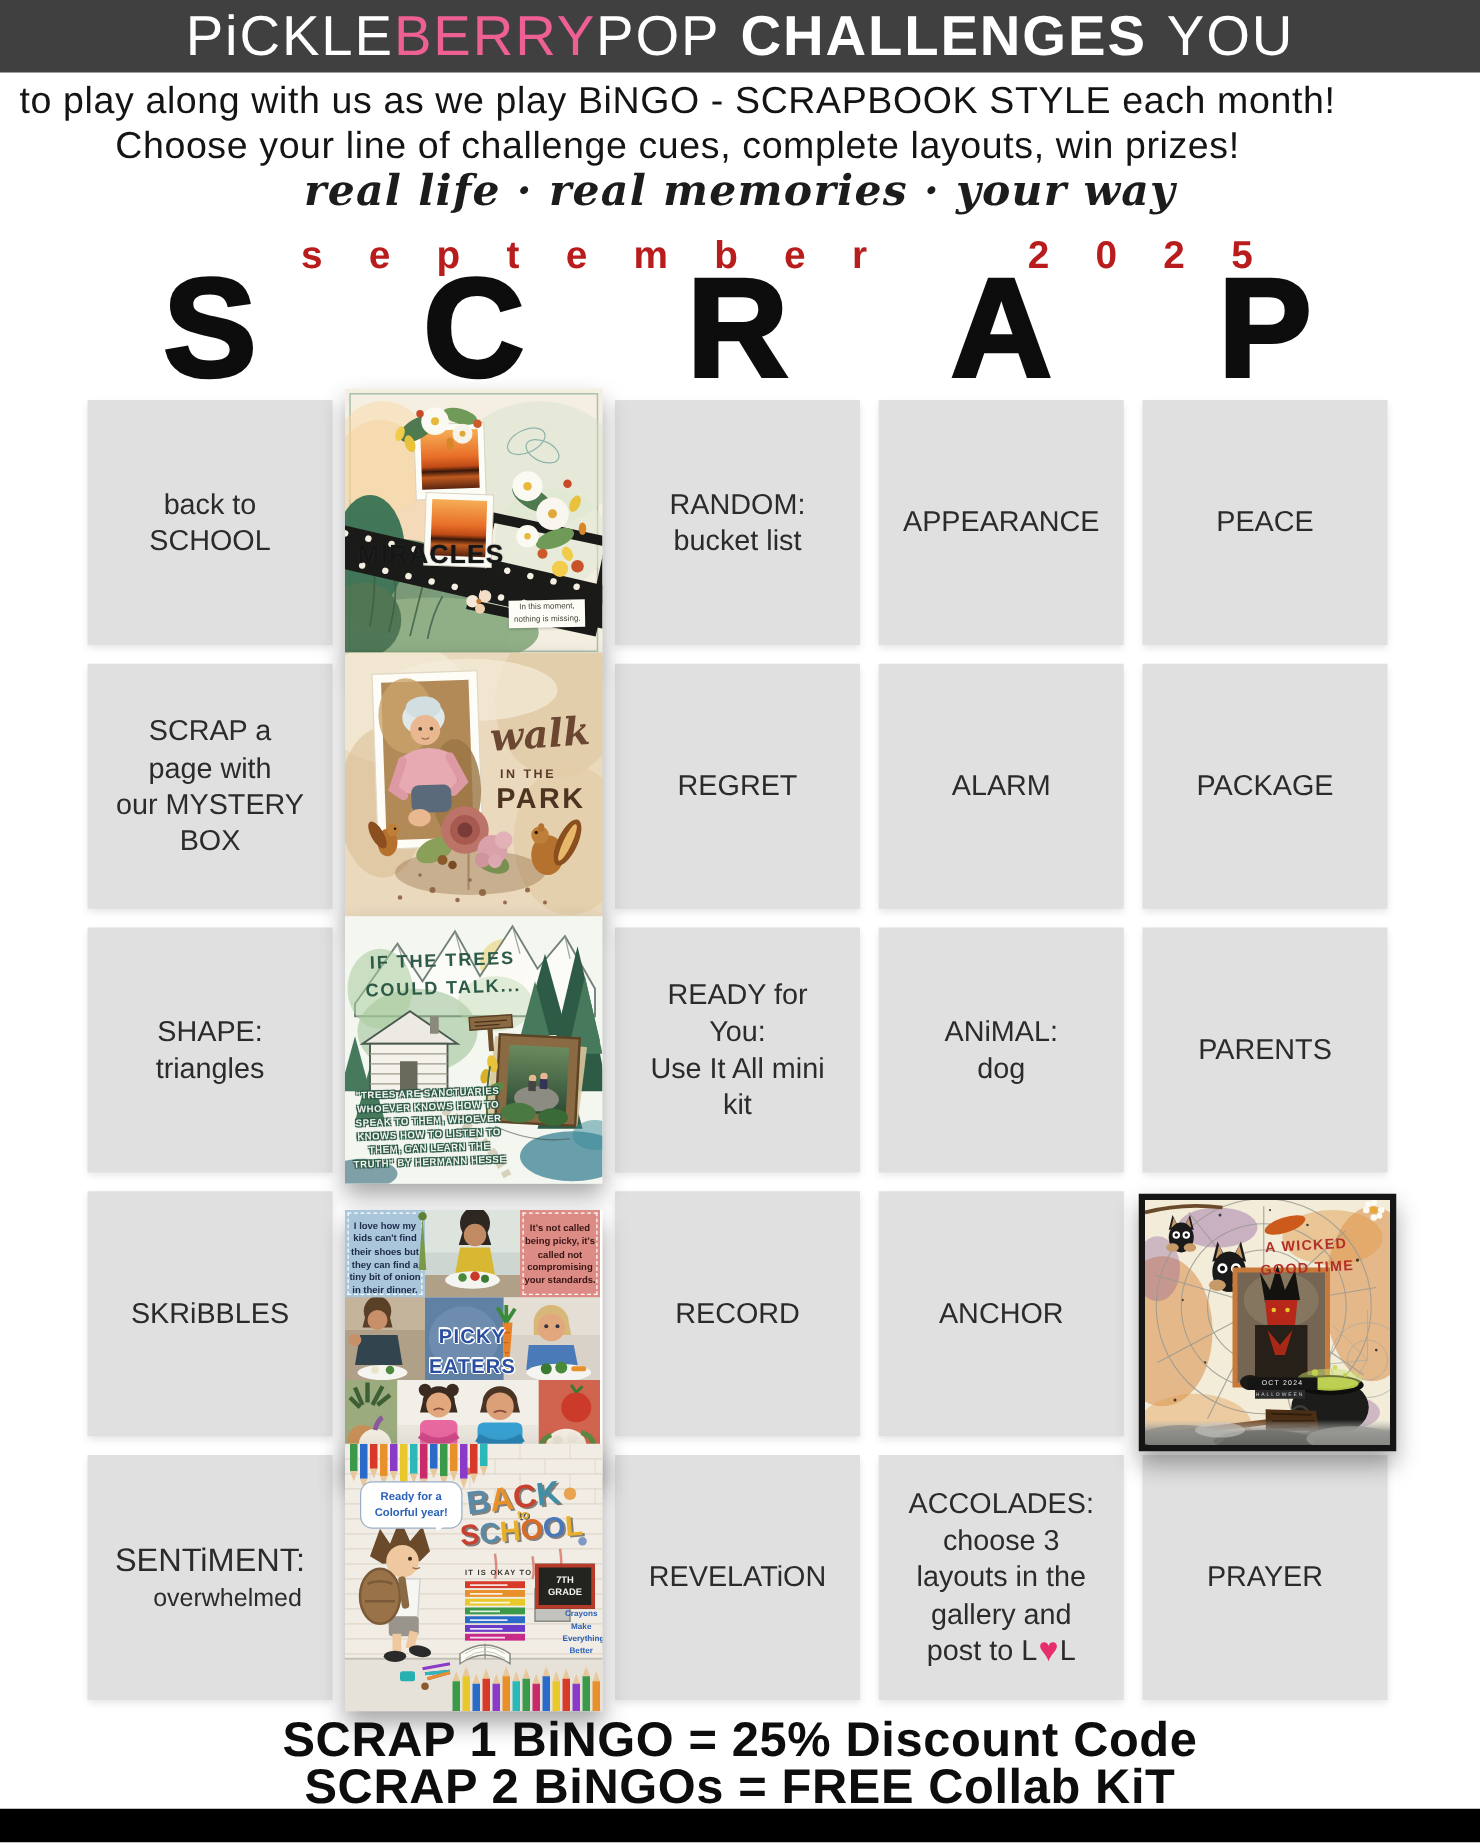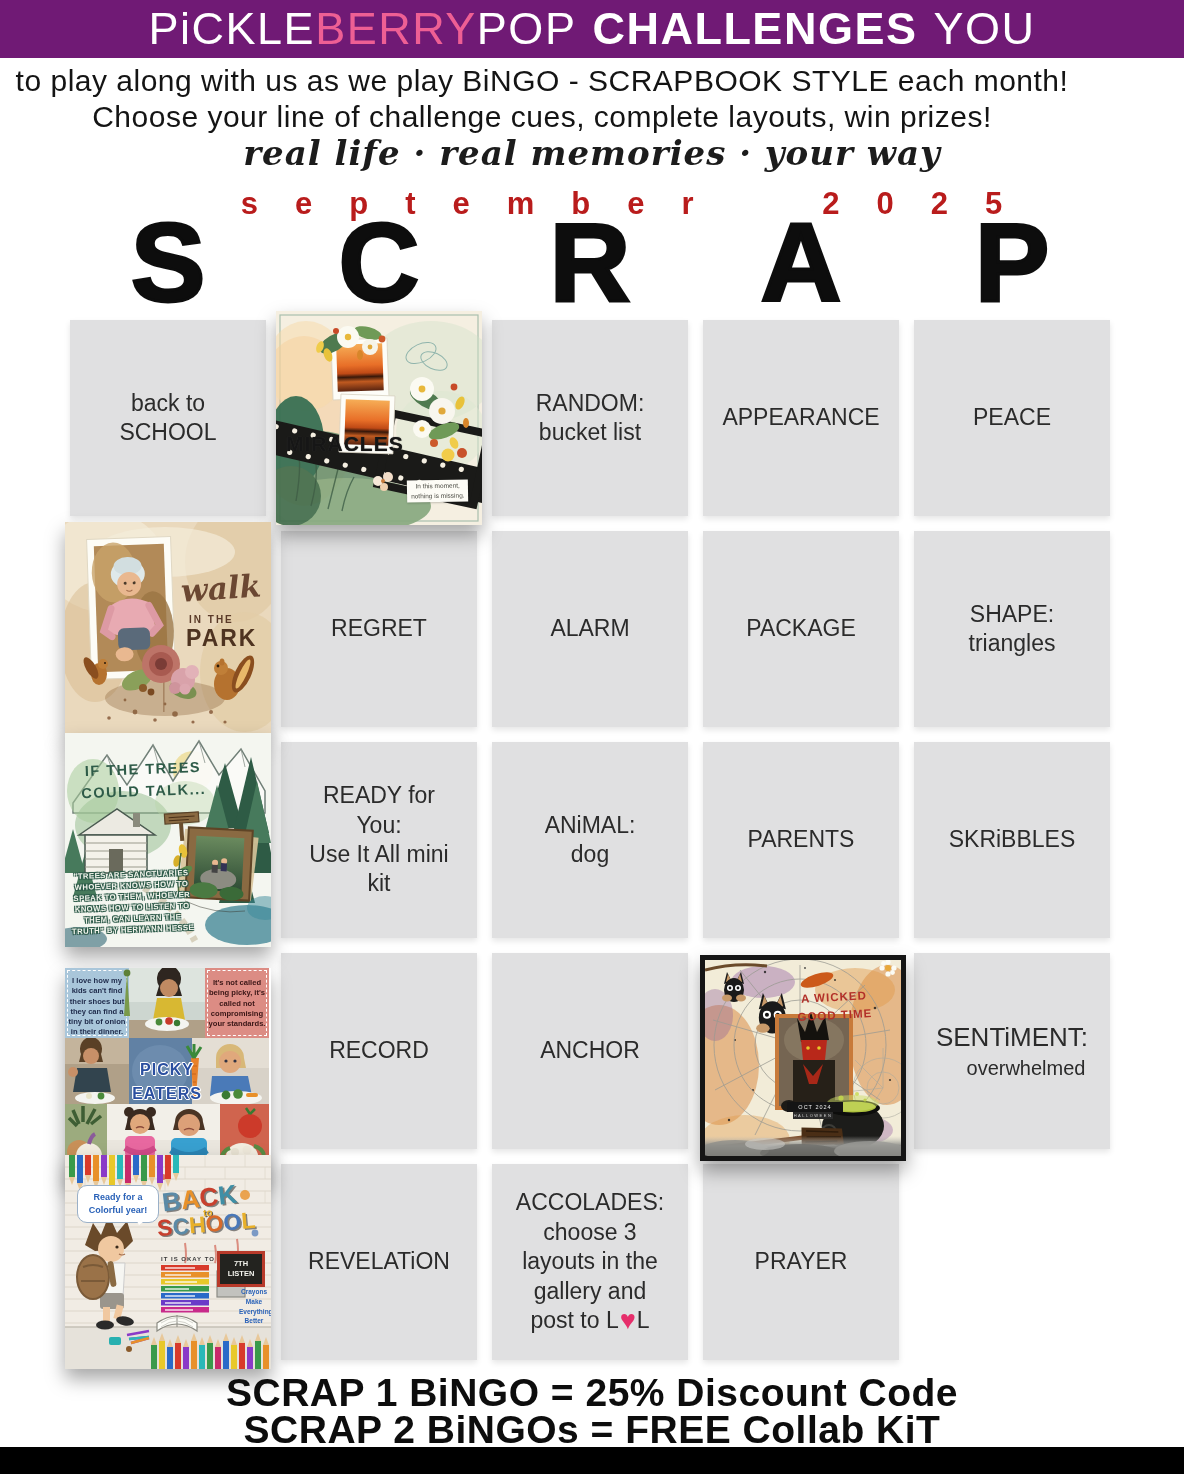--- a/index.html
+++ b/index.html
@@ -1,21 +1,21 @@
 <!DOCTYPE html>
 <html><head>
 <meta charset="utf-8">
 <style>
   html,body{margin:0;padding:0;}
   body{
     width:1184px;height:1474px;position:relative;background:#ffffff;
     font-family:"Liberation Sans",sans-serif;overflow:hidden;color:#1a1a1a;
   }
   
-  .header-bar{position:absolute;left:0;top:0;width:1184px;height:58px;background:#701a75;
+  .header-bar{position:absolute;left:0;top:0;width:1184px;height:58px;background:#404040;
     display:flex;align-items:center;justify-content:center;}
   .brand{font-size:45px;letter-spacing:1.5px;color:#fff;font-weight:500;white-space:nowrap;}
   .brand .berry{color:#ee5f94;}
   .brand .challenges{font-weight:900;margin-left:16px;}
   .brand .you{margin-left:16px;font-weight:300;}
   .intro{position:absolute;left:0;top:63px;width:1084px;text-align:center;
     font-size:30px;line-height:36px;color:#141414;letter-spacing:0.5px;}
   .tagline{position:absolute;left:0;top:133px;width:1184px;text-align:center;
     font-family:"DejaVu Serif",serif;font-style:italic;font-weight:bold;
     font-size:34px;color:#1c1c1c;letter-spacing:1px;}
@@ -250,20 +250,26 @@
       <div class="cell-text">RANDOM:
 bucket list</div>
     </div>
   <div class="cell">
       <div class="cell-text">APPEARANCE</div>
     </div>
   <div class="cell">
       <div class="cell-text">PEACE</div>
     </div>
 
+  <div class="cell">
+      <div class="cell-text">SCRAP a
+page with
+our MYSTERY
+BOX</div>
+    </div>
 
   <div class="cell imgcell">
     <div class="tile" style="background:#ead9bd;">
       <svg width="206" height="214" viewBox="0 0 206 214">
         <rect width="206" height="214" fill="#ead9bd"></rect>
         <ellipse cx="40" cy="40" rx="60" ry="50" fill="#f2e8d4" opacity="0.8"></ellipse>
         <ellipse cx="170" cy="40" rx="50" ry="60" fill="#dfc9a4" opacity="0.7"></ellipse>
         <ellipse cx="180" cy="150" rx="45" ry="60" fill="#e2cda8" opacity="0.8"></ellipse>
         <ellipse cx="30" cy="120" rx="35" ry="60" fill="#d8ba8e" opacity="0.5"></ellipse>
         <ellipse cx="100" cy="30" rx="70" ry="25" fill="#f4ecda" opacity="0.7"></ellipse>
@@ -828,21 +834,21 @@
         <circle cx="64" cy="194" r="3" fill="#8a5a2a"></circle>
         <polygon points="176,120 188,116 186,124" fill="#6a6a64"></polygon>
       </svg>
       <div class="ov sch-bubble">Ready for a
 Colorful year!</div>
       <div class="ov g-back"><span>B</span><span>A</span><span>C</span><span>K</span></div>
       <div class="ov g-to">to</div>
       <div class="ov g-school"><span>S</span><span>C</span><span>H</span><span>O</span><span>O</span><span>L</span></div>
       <div class="ov sch-okay">IT IS OKAY TO</div>
       <div class="ov sch-board">7TH
-LISTEN</div>
+GRADE</div>
       <div class="ov sch-crayons">Crayons
 Make
 Everything
 Better</div>
     </div>
   </div>
 
   <div class="cell">
       <div class="cell-text">REVELATiON</div>
     </div>

